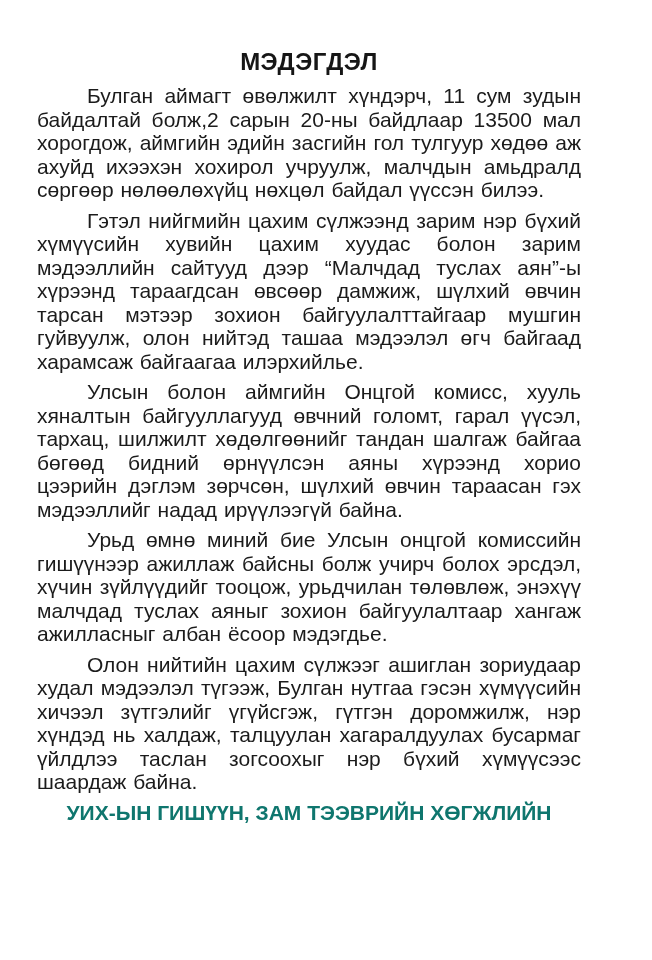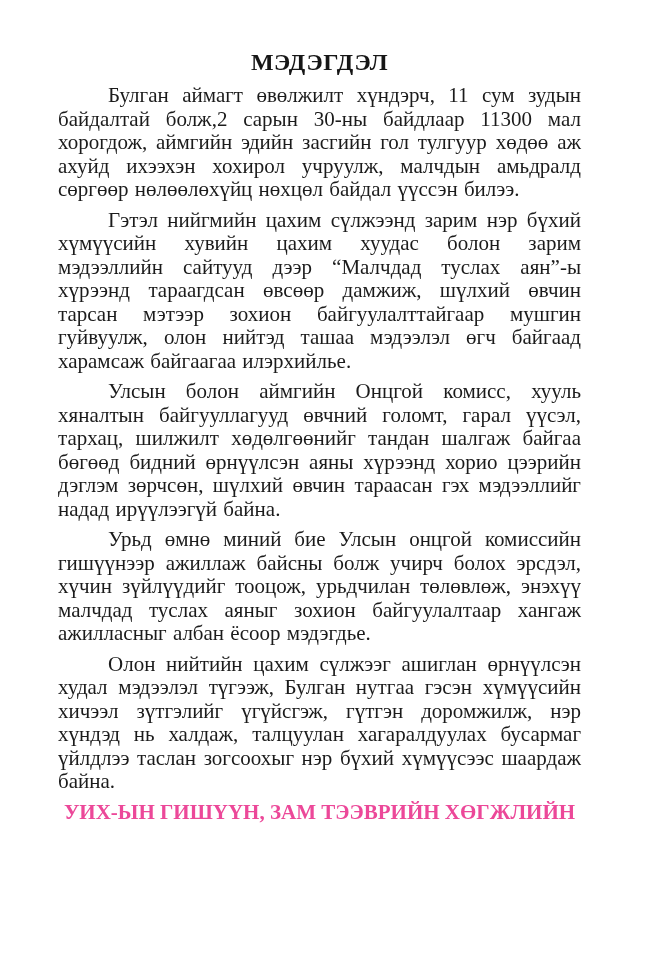--- a/index.html
+++ b/index.html
@@ -6,22 +6,22 @@
     margin: 0;
     padding: 0;
     background: #ffffff;
   }
   .page {
     position: relative;
     width: 618px;
     height: 960px;
     background: #ffffff;
     box-sizing: border-box;
-    padding: 48px 37px 0 58px;
-    font-family: Liberation Serif, serif;
+    padding: 48px 37px 0 37px;
+    font-family: Liberation Sans, sans-serif;
     color: #1b1b1b;
     overflow: hidden;
   }
   .doc-title {
     margin: 0 0 8px 0;
     text-align: center;
     font-size: 24px;
     line-height: 28px;
     font-weight: bold;
     letter-spacing: 0.5px;
@@ -34,36 +34,36 @@
     text-align: justify;
     text-indent: 50px;
     word-spacing: 1px;
   }
   .signature-block {
     margin-top: 3px;
     text-align: center;
     font-weight: bold;
     font-size: 21px;
     line-height: 23.5px;
-    color: #ec4899;
+    color: #0f766e;
   }
 </style>
 </head>
 <body>
 
 <div class="page">
   <h1 class="doc-title">МЭДЭГДЭЛ</h1>
 
-  <p class="body-para">Булган аймагт өвөлжилт хүндэрч, 11 сум зудын байдалтай болж,2 сарын 30-ны байдлаар 11300 мал хорогдож, аймгийн эдийн засгийн гол тулгуур хөдөө аж ахуйд ихээхэн хохирол учруулж, малчдын амьдралд сөргөөр нөлөөлөхүйц нөхцөл байдал үүссэн билээ.</p>
+  <p class="body-para">Булган аймагт өвөлжилт хүндэрч, 11 сум зудын байдалтай болж,2 сарын 20-ны байдлаар 13500 мал хорогдож, аймгийн эдийн засгийн гол тулгуур хөдөө аж ахуйд ихээхэн хохирол учруулж, малчдын амьдралд сөргөөр нөлөөлөхүйц нөхцөл байдал үүссэн билээ.</p>
 
 
   <p class="body-para">Гэтэл нийгмийн цахим сүлжээнд зарим нэр бүхий хүмүүсийн хувийн цахим хуудас болон зарим мэдээллийн сайтууд дээр “Малчдад туслах аян”-ы хүрээнд тараагдсан өвсөөр дамжиж, шүлхий өвчин тарсан мэтээр зохион байгуулалттайгаар мушгин гуйвуулж, олон нийтэд ташаа мэдээлэл өгч байгаад харамсаж байгаагаа илэрхийлье.</p>
 
   <p class="body-para">Улсын болон аймгийн Онцгой комисс, хууль хяналтын байгууллагууд өвчний голомт, гарал үүсэл, тархац, шилжилт хөдөлгөөнийг тандан шалгаж байгаа бөгөөд бидний өрнүүлсэн аяны хүрээнд хорио цээрийн дэглэм зөрчсөн, шүлхий өвчин тараасан гэх мэдээллийг надад ирүүлээгүй байна.</p>
 
   <p class="body-para">Урьд өмнө миний бие Улсын онцгой комиссийн гишүүнээр ажиллаж байсны болж учирч болох эрсдэл, хүчин зүйлүүдийг тооцож, урьдчилан төлөвлөж, энэхүү малчдад туслах аяныг зохион байгуулалтаар хангаж ажилласныг албан ёсоор мэдэгдье.</p>
 
-  <p class="body-para">Олон нийтийн цахим сүлжээг ашиглан өрнүүлсэн худал мэдээлэл түгээж, Булган нутгаа гэсэн хүмүүсийн хичээл зүтгэлийг үгүйсгэж, гүтгэн доромжилж, нэр хүндэд нь халдаж, талцуулан хагаралдуулах бусармаг үйлдлээ таслан зогсоохыг нэр бүхий хүмүүсээс шаардаж байна.</p>
+  <p class="body-para">Олон нийтийн цахим сүлжээг ашиглан зориудаар худал мэдээлэл түгээж, Булган нутгаа гэсэн хүмүүсийн хичээл зүтгэлийг үгүйсгэж, гүтгэн доромжилж, нэр хүндэд нь халдаж, талцуулан хагаралдуулах бусармаг үйлдлээ таслан зогсоохыг нэр бүхий хүмүүсээс шаардаж байна.</p>
 
   <div class="signature-block">
     <div>УИХ-ЫН ГИШҮҮН, ЗАМ ТЭЭВРИЙН ХӨГЖЛИЙН</div>
   </div>
 </div>
 
 </body></html>

